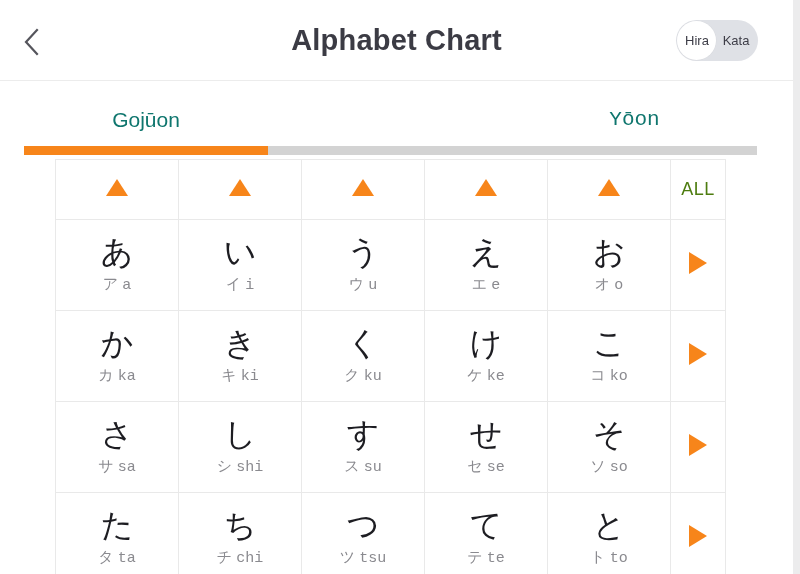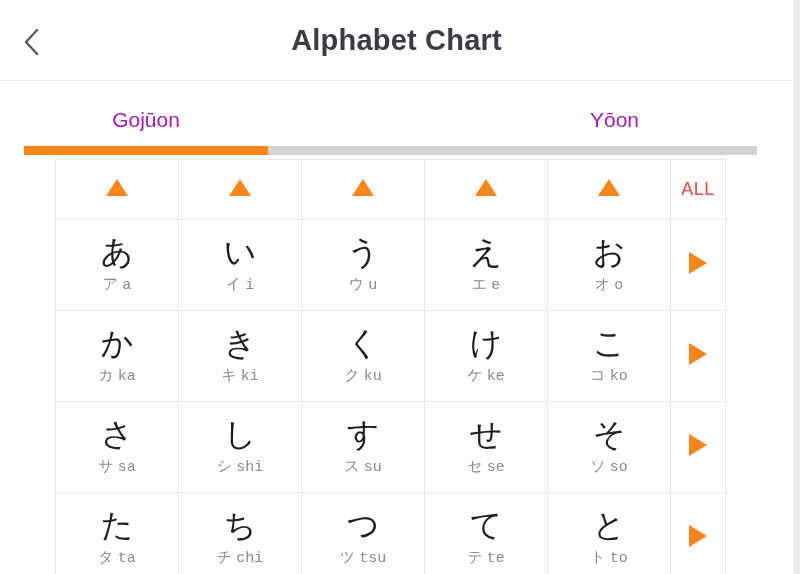--- a/index.html
+++ b/index.html
@@ -105,27 +105,27 @@
     width: 793px;
     height: 70px;
   }
   .tab {
     position: absolute;
     top: 22px;
     height: 34px;
     line-height: 34px;
     text-align: center;
     font-size: 21px;
-    color: #a21caf;
+    color: #0f766e;
     cursor: pointer;
     white-space: nowrap;
   }
   .tab-0 { left: 24px;  width: 244px; }
   .tab-1 { left: 268px; width: 244px; }
-  .tab-2 { left: 492px; width: 245px; }
+  .tab-2 { left: 512px; width: 245px; font-family: Liberation Mono, monospace; }
 
   .tab-track {
     position: absolute;
     left: 24px;
     top: 146px;
     width: 733px;
     height: 9px;
     background: #d3d3d3;
   }
   .tab-indicator {
@@ -169,21 +169,21 @@
   .tri-right {
     display: inline-block;
     width: 0; height: 0;
     border-top: 11px solid transparent;
     border-bottom: 11px solid transparent;
     border-left: 18px solid #f7851a;
     cursor: pointer;
   }
   .all-label {
     font-size: 18px;
-    color: #ef4444;
+    color: #4d7c0f;
     cursor: pointer;
     letter-spacing: .5px;
   }
 
   .cell-inner {
     display: flex;
     flex-direction: column;
     align-items: center;
     justify-content: center;
     height: 90px;
@@ -217,20 +217,25 @@
     <div class="page-title">Alphabet Chart</div>
 
     <div class="back-btn">
       <span>
         <svg width="20" height="32" viewBox="0 0 20 32" aria-hidden="true">
           <polyline points="15,4 4,16 15,28" fill="none" stroke="#55555c" stroke-width="2.2" stroke-linecap="square" stroke-linejoin="miter"></polyline>
         </svg>
       </span>
     </div>
 
+    <div class="kana-toggle">
+      <div class="knob"></div>
+      <div class="lbl lbl-hira">Hira</div>
+      <div class="lbl lbl-kata">Kata</div>
+    </div>
   </div>
 
   <div class="tabs">
     <div class="tab tab-0">Gojūon</div>
     <div class="tab tab-2">Yōon</div>
   </div>
 
   <div class="tab-track">
     <div class="tab-indicator"></div>
   </div>

